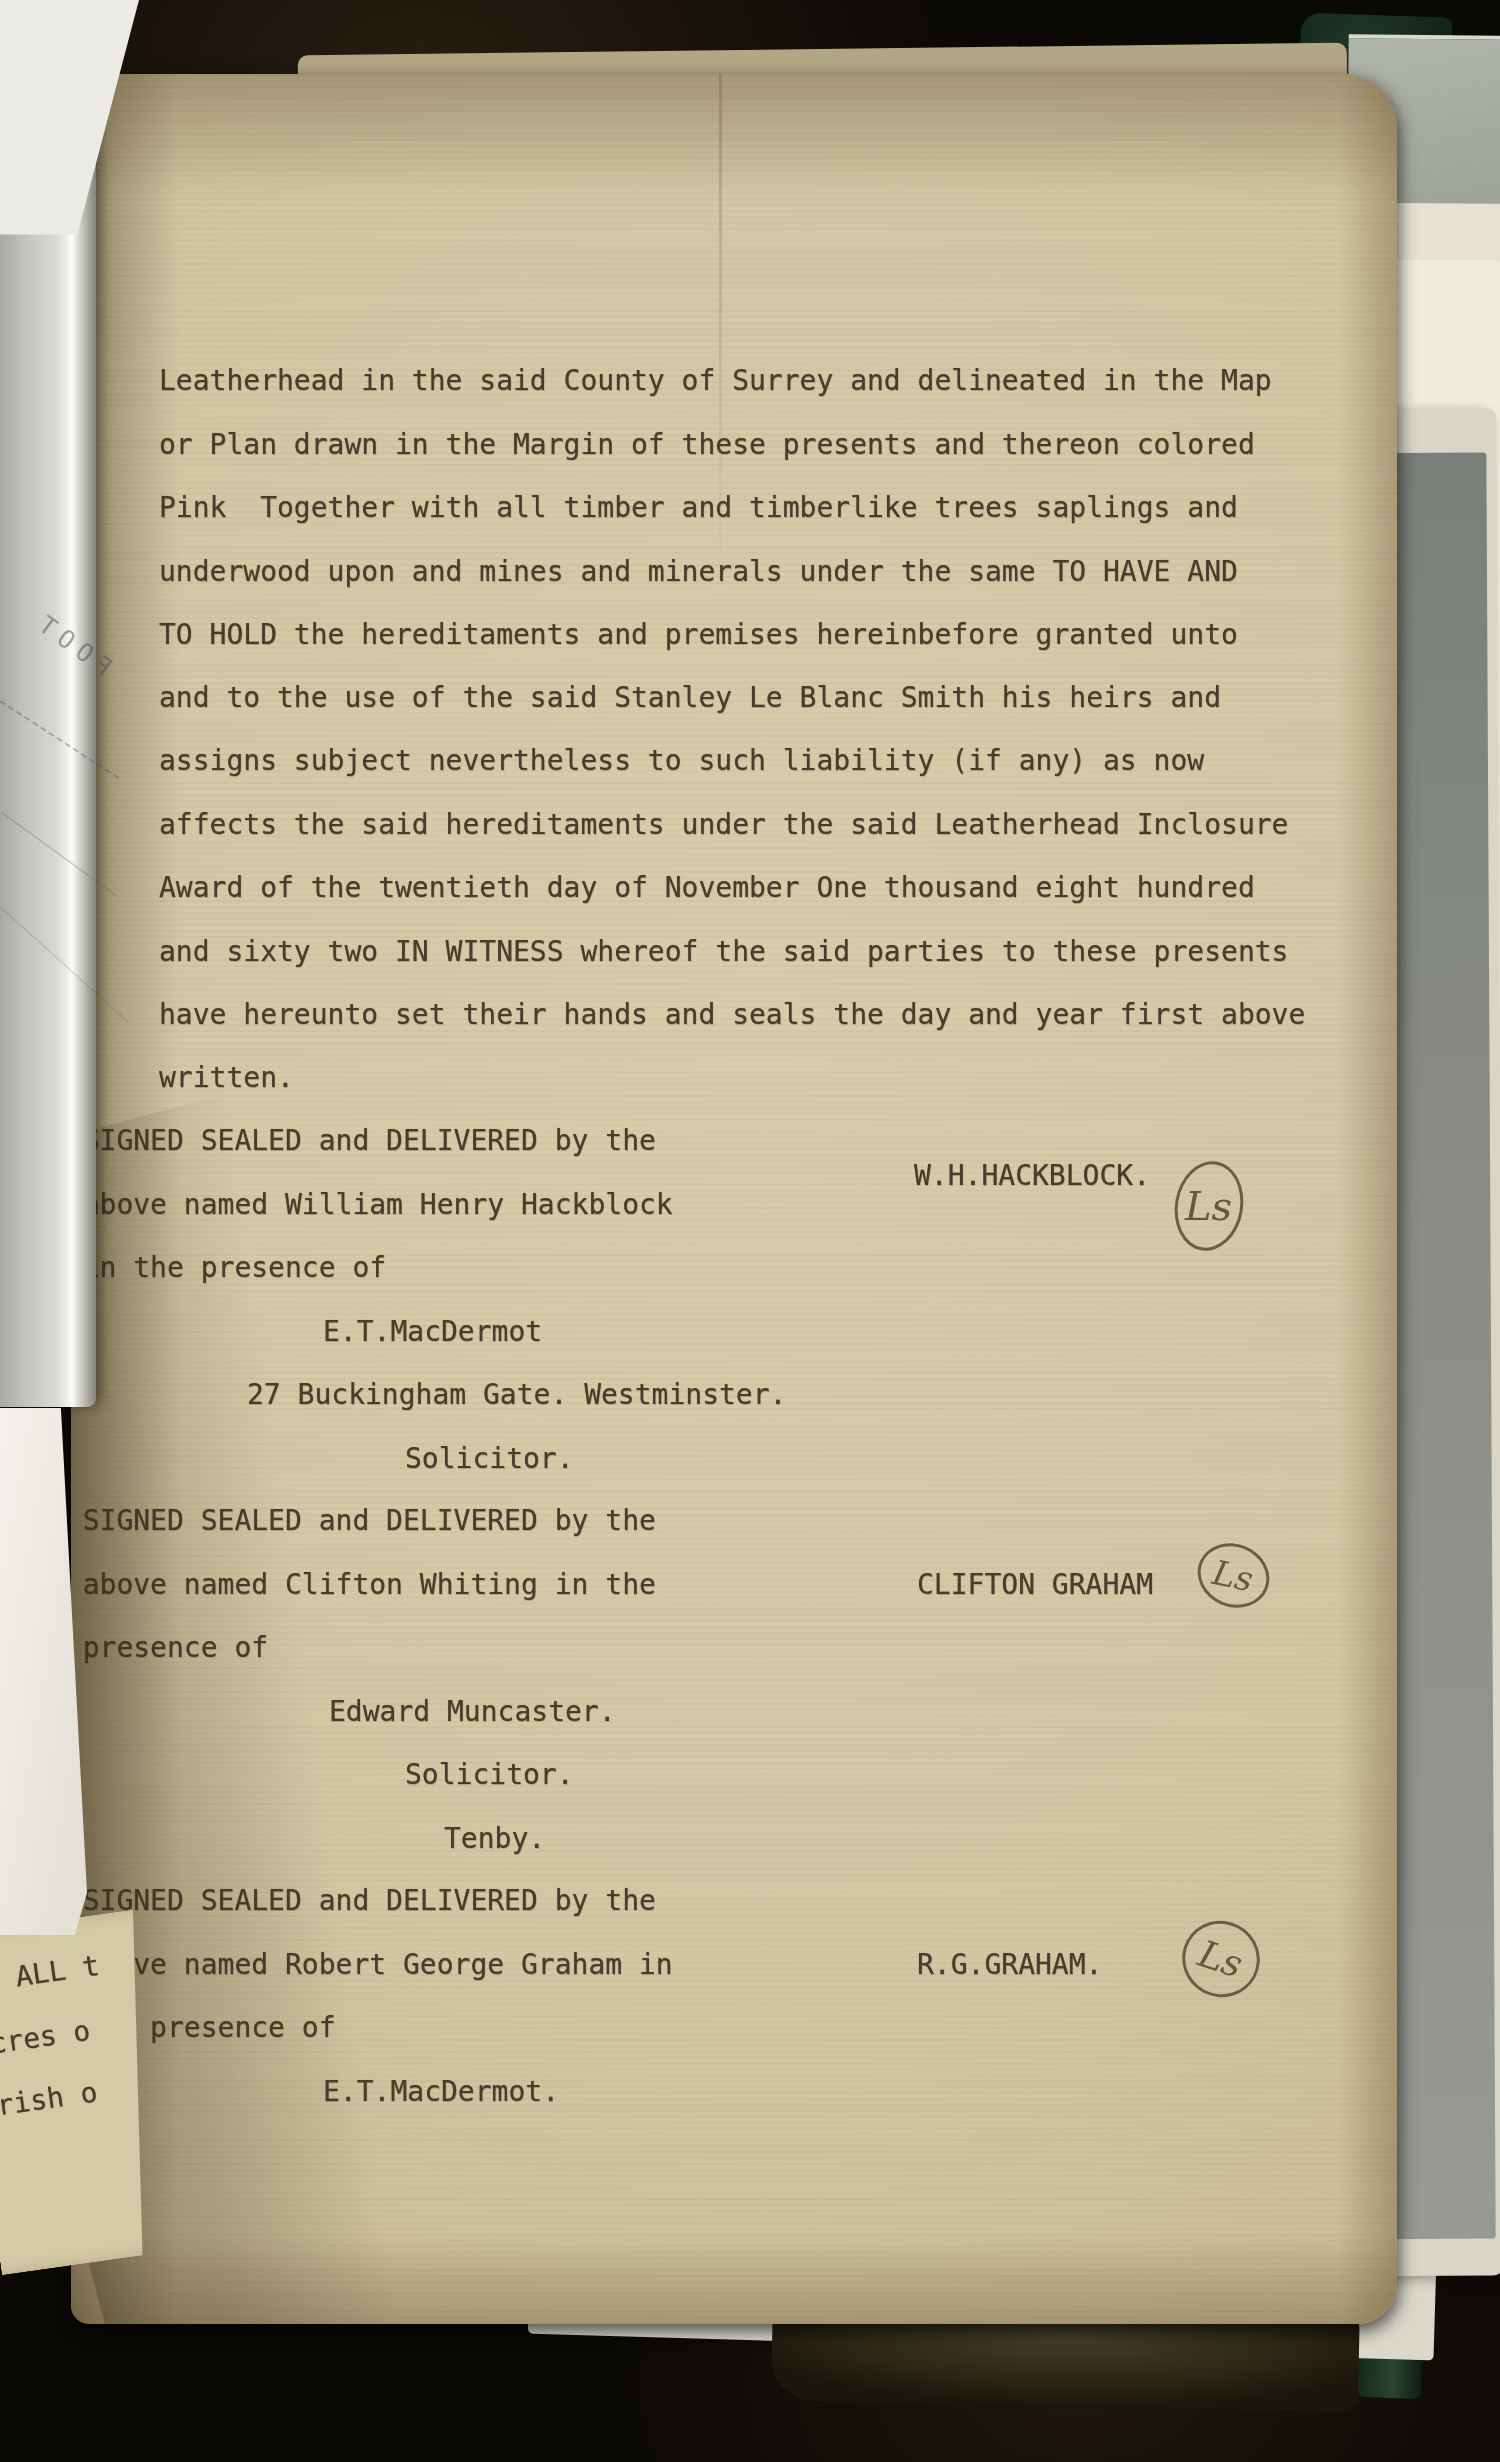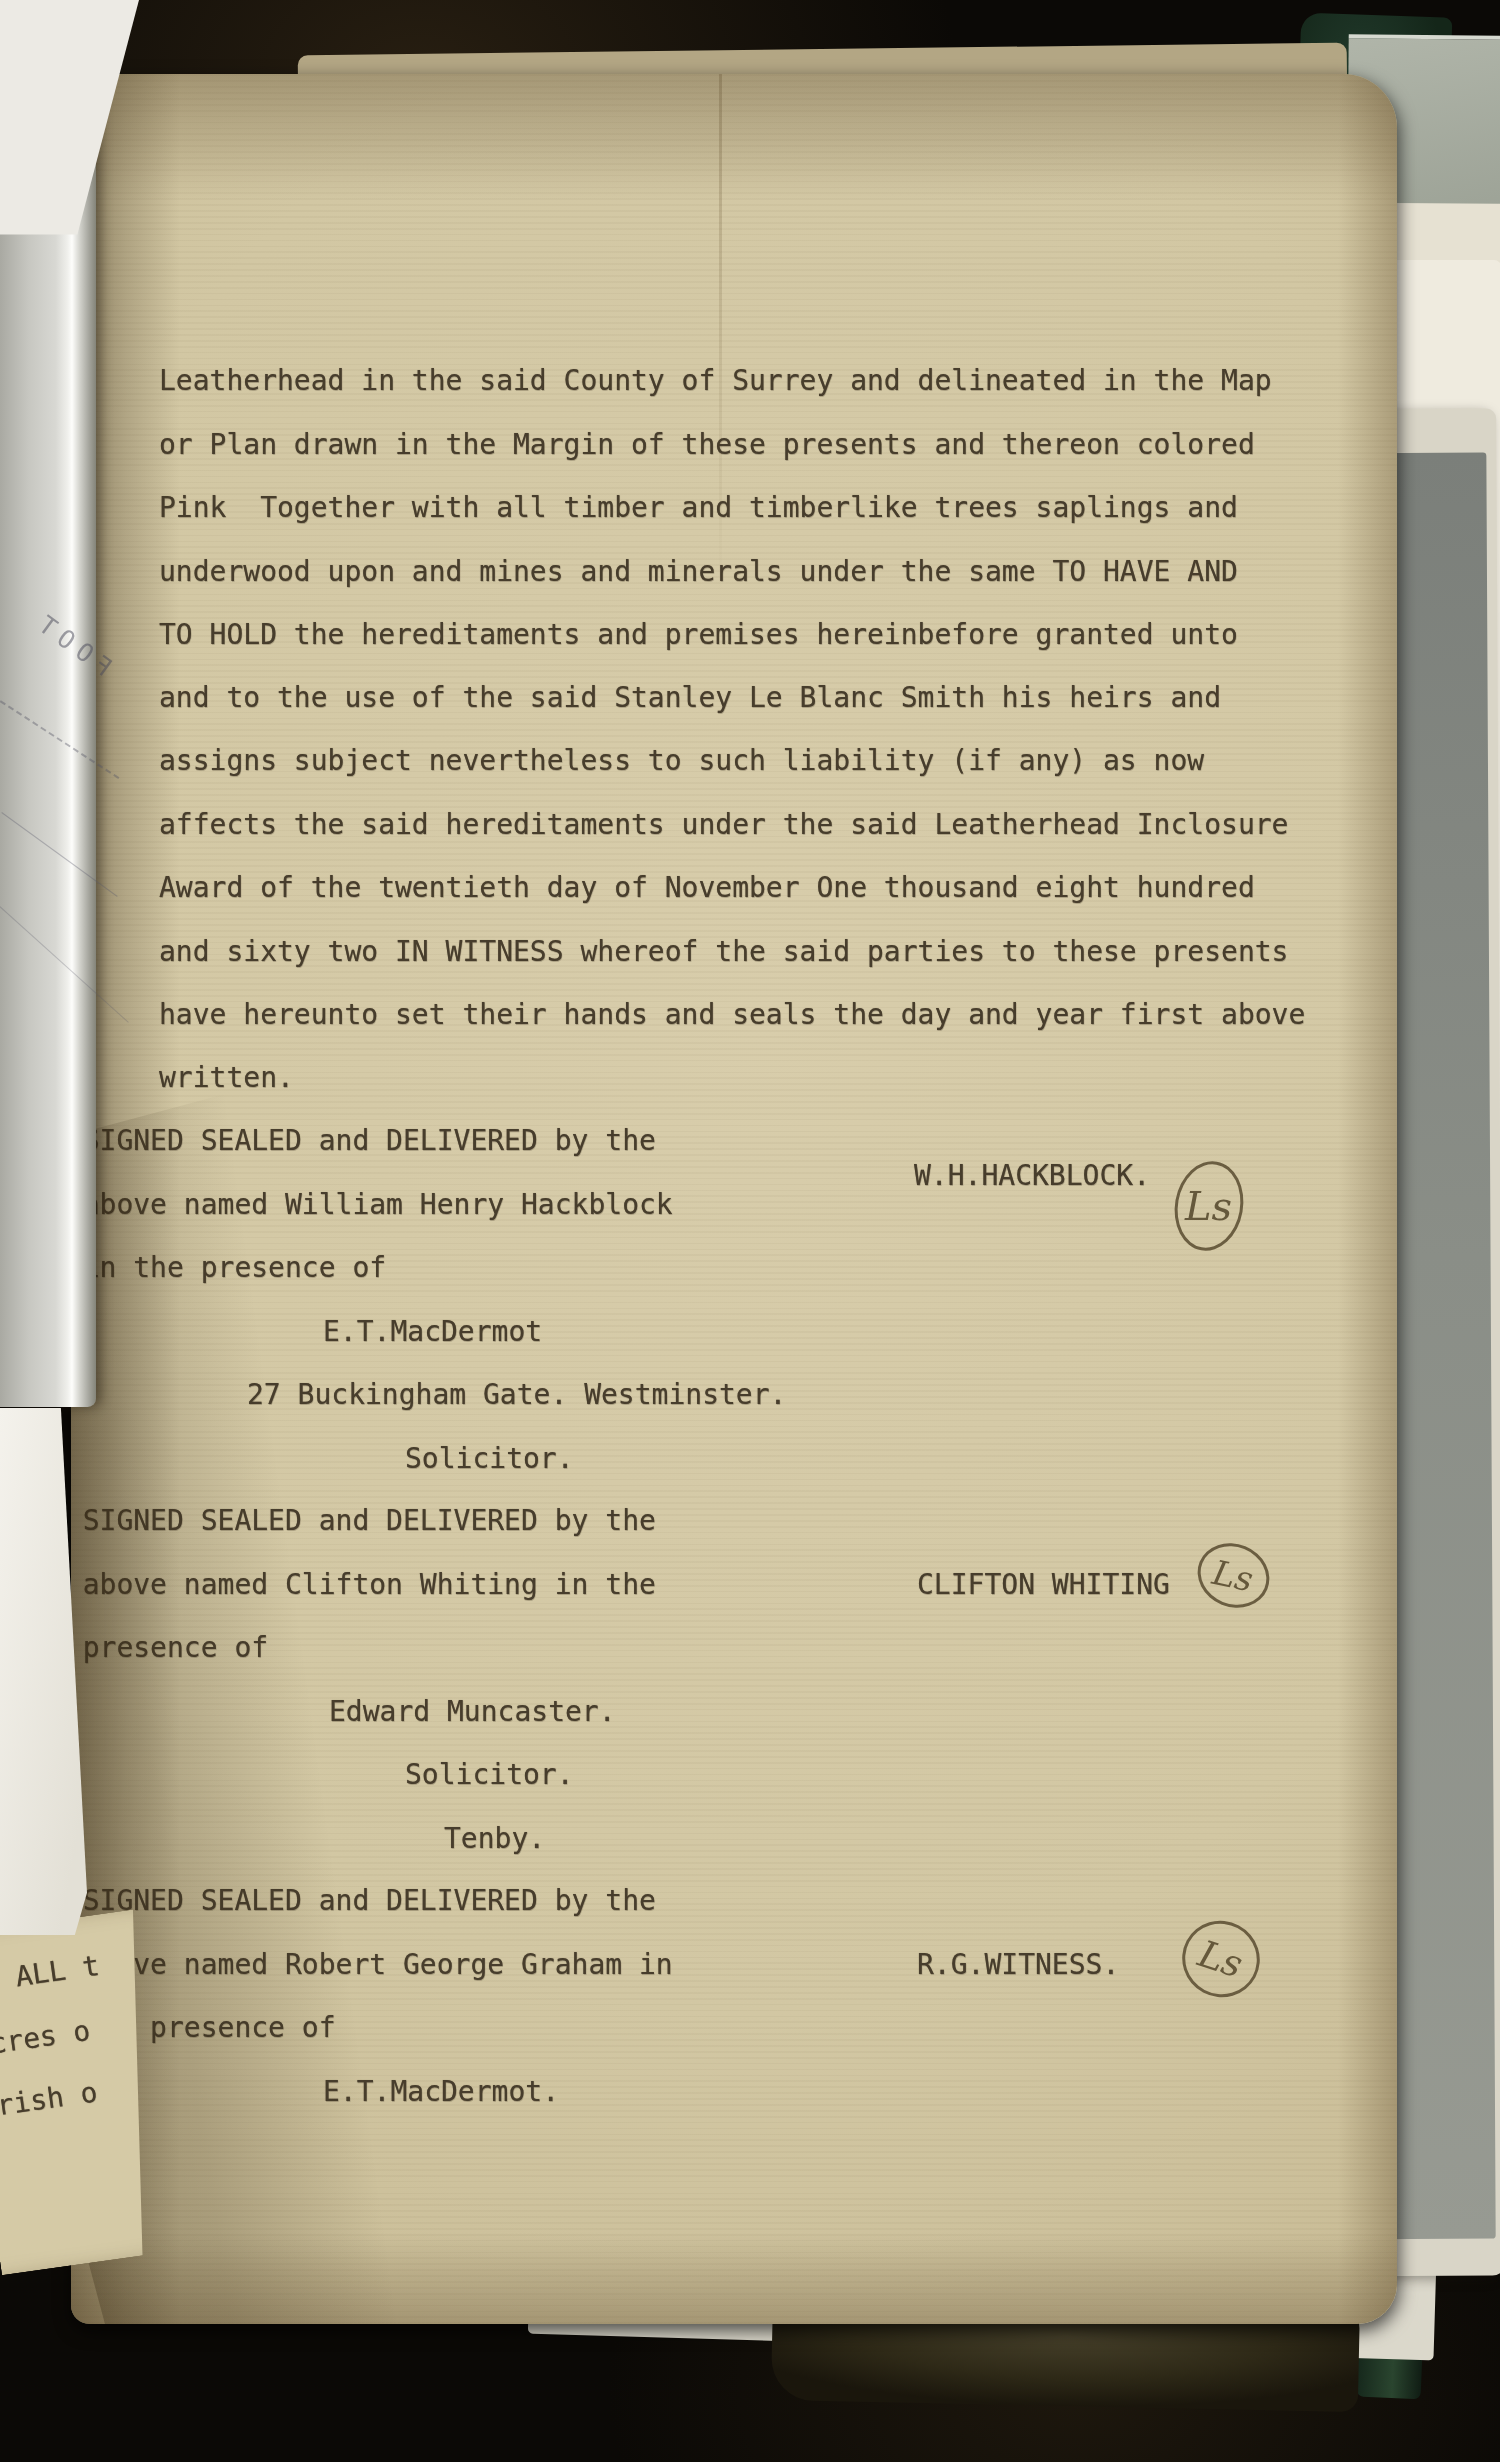--- a/index.html
+++ b/index.html
@@ -125,32 +125,32 @@
       <div class="seal" style="left:1104px;top:1087px;width:62px;height:84px;transform:rotate(10deg);font-size:40px">
           <span>Ls</span>
         </div>
       <div class="tl" style="left:252px;top:1241px">E.T.MacDermot</div>
       <div class="tl" style="left:176px;top:1304px">27 Buckingham Gate. Westminster.</div>
       <div class="tl" style="left:334px;top:1368px">Solicitor.</div>
 
       <div class="tl" style="left:11.7px;top:1430px">SIGNED SEALED and DELIVERED by the</div>
       <div class="tl" style="left:11.7px;top:1494px">above named Clifton Whiting in the</div>
       <div class="tl" style="left:11.7px;top:1557px">presence of</div>
-      <div class="tl" style="left:846px;top:1494px">CLIFTON WHITING</div>
+      <div class="tl" style="left:846px;top:1494px">CLIFTON GRAHAM</div>
       <div class="seal" style="left:1126px;top:1470px;width:67px;height:57px;transform:rotate(22deg);font-size:34px">
           <span>Ls</span>
         </div>
       <div class="tl" style="left:258px;top:1621px">Edward Muncaster.</div>
       <div class="tl" style="left:334px;top:1684px">Solicitor.</div>
       <div class="tl" style="left:373px;top:1748px">Tenby.</div>
 
       <div class="tl" style="left:11.7px;top:1810px">SIGNED SEALED and DELIVERED by the</div>
       <div class="tl" style="left:11.7px;top:1874px">above named Robert George Graham in</div>
       <div class="tl" style="left:11.7px;top:1937px">the presence of</div>
-      <div class="tl" style="left:846px;top:1874px">R.G.WITNESS.</div>
+      <div class="tl" style="left:846px;top:1874px">R.G.GRAHAM.</div>
       <div class="seal" style="left:1111px;top:1847px;width:72px;height:70px;transform:rotate(28deg);font-size:37px">
           <span>Ls</span>
         </div>
       <div class="tl" style="left:252px;top:2001px">E.T.MacDermot.</div>
     </div>
 
     <div class="abs shade shade-top"></div>
     <div class="abs shade shade-left"></div>
     <div class="abs shade shade-right"></div>
     <div class="abs shade shade-bottom"></div>

